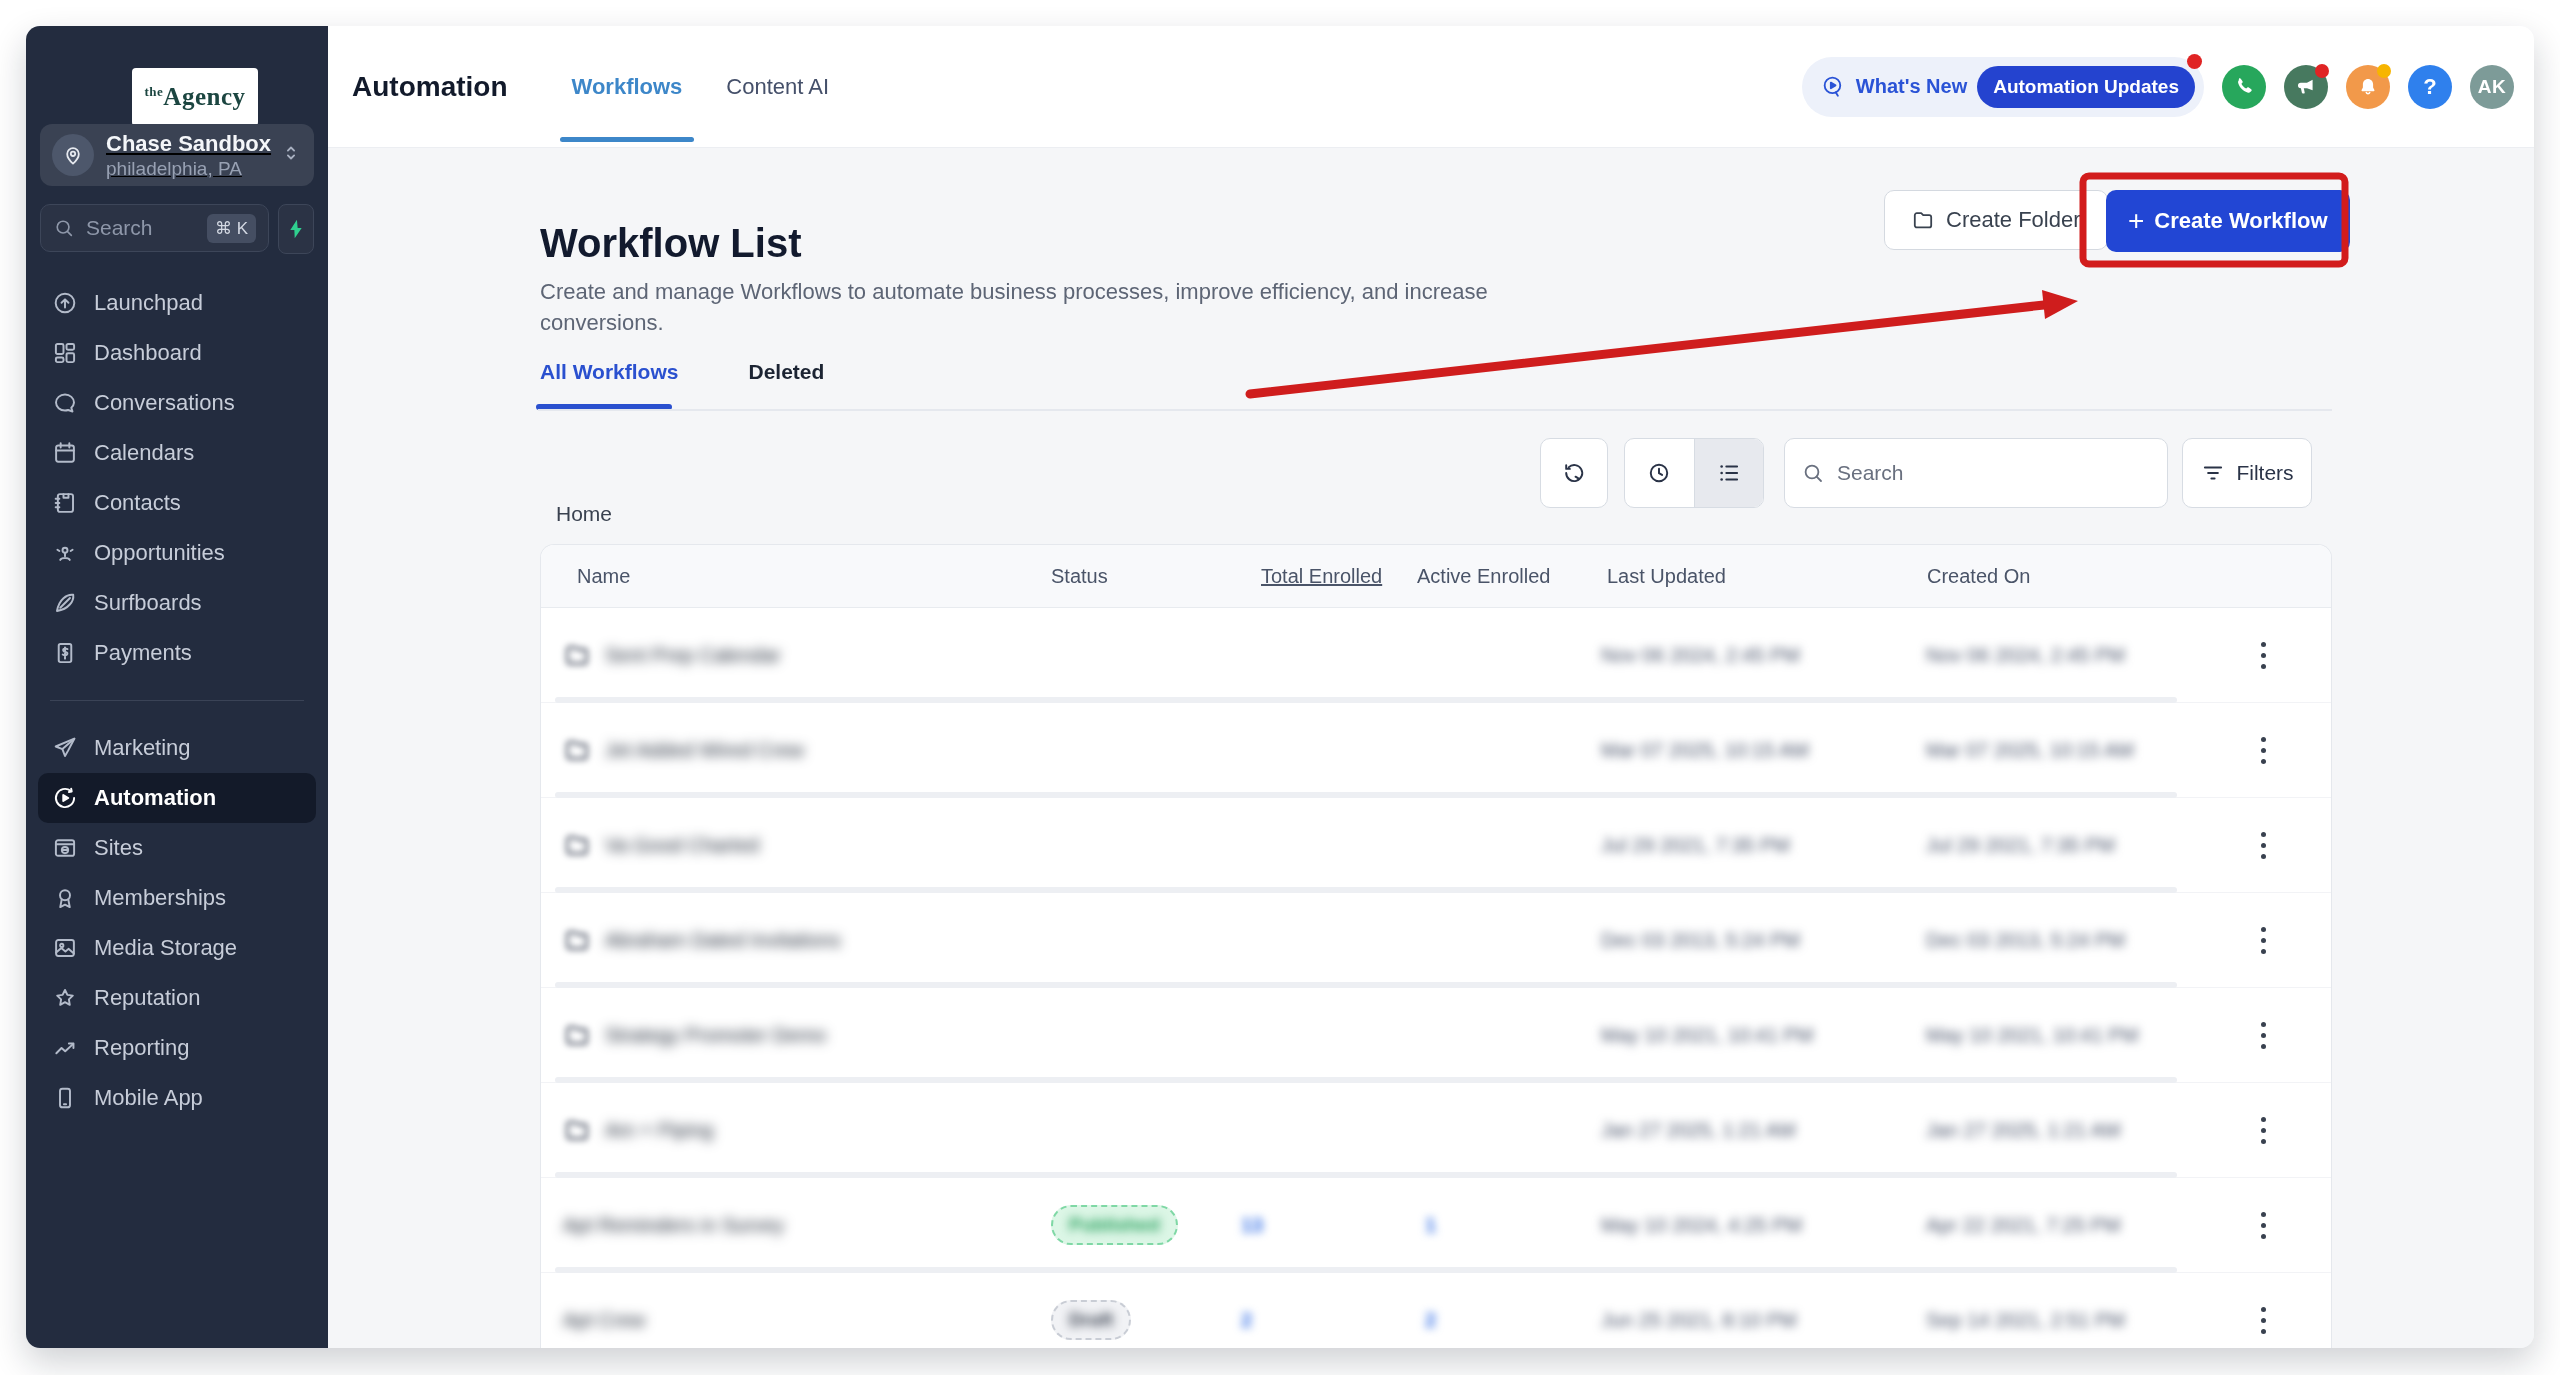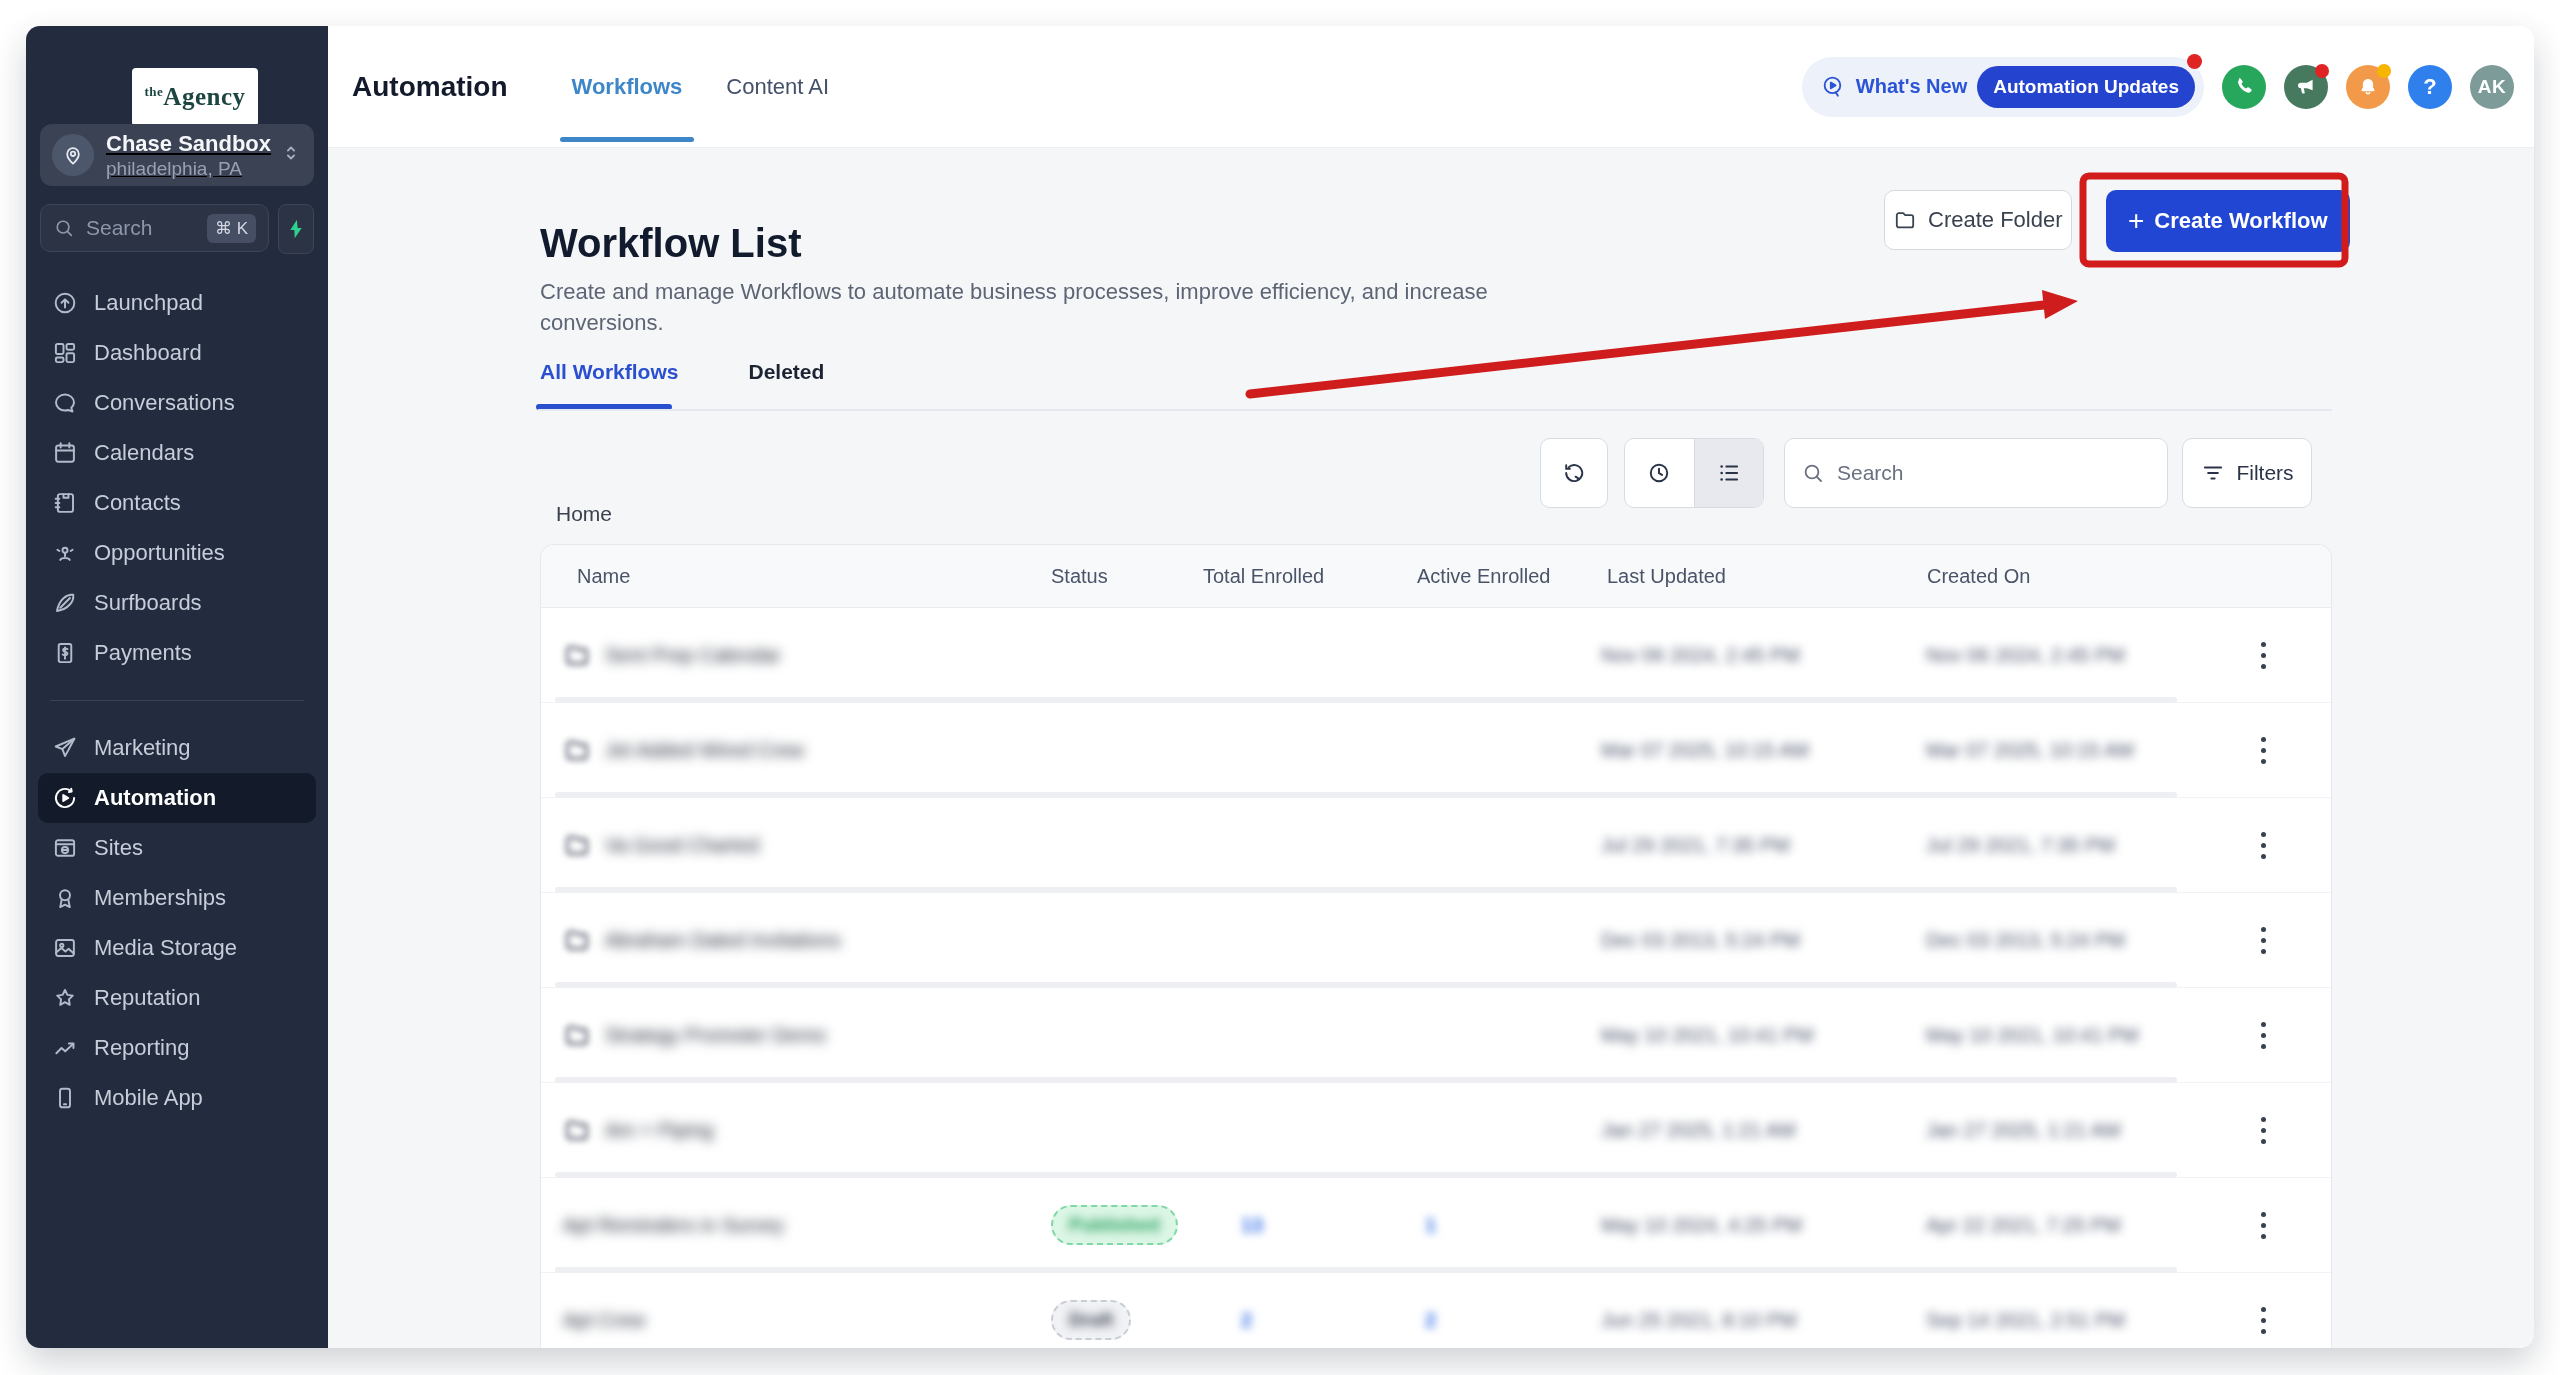--- a/index.html
+++ b/index.html
@@ -70,21 +70,21 @@
   .c-help{background:#2f80ed;font-size:22px;font-weight:700;}
   .c-avatar{background:#7d9b98;font-size:19px;font-weight:700;letter-spacing:.5px;}
 
   .content{flex:1;position:relative;background:#f5f6f8;overflow:hidden;}
 
   .page-title{position:absolute;left:212px;top:46px;font-size:40px;font-weight:700;color:#121a2e;}
   .page-desc{position:absolute;left:212px;top:106px;width:1045px;font-size:22px;line-height:31px;color:#5d6575;}
 
   .btn{display:flex;align-items:center;border-radius:10px;box-sizing:border-box;cursor:pointer;white-space:nowrap;}
   .btn-folder{position:absolute;left:1556px;top:42px;height:60px;background:#fff;border:1.5px solid #d4d9e0;
-              padding:0 8px;gap:11px;font-size:22px;font-weight:500;color:#39424f;}
+              padding:0 26px;gap:11px;font-size:22px;font-weight:500;color:#39424f;}
   .btn-folder svg{width:24px;height:24px;color:#39424f;}
   .btn-workflow{position:absolute;left:1778px;top:42px;height:62px;background:#2246d4;color:#fff;
                 padding:0 22px;gap:10px;font-size:22px;font-weight:600;}
   .plus-glyph{font-size:28px;font-weight:400;line-height:28px;}
 
   .pg-tabs{position:absolute;left:212px;top:212px;display:flex;gap:70px;text-align:right;}
   .pg-tab{font-size:21px;font-weight:700;color:#1c2433;cursor:pointer;}
   .pg-tab.active{color:#2a50cf;}
   .pg-underline{position:absolute;left:208px;top:256px;width:136px;height:6px;border-radius:4px;background:#2a50cf;}
   .pg-tabline{position:absolute;left:210px;top:261px;width:1794px;height:2px;background:#e5e8ee;}
@@ -436,21 +436,21 @@
             </svg>
           <span>Filters</span>
         </div>
 
         <div class="breadcrumb">Home</div>
 
         <div class="card">
           <div class="thead">
               <span class="th" style="left: 36px;">Name</span>
               <span class="th" style="left: 510px;">Status</span>
-              <span class="th" style="left: 662px;">Total Enrolled</span>
+              <span class="th" style="left: 720px; text-decoration: underline;">Total Enrolled</span>
               <span class="th" style="left: 876px;">Active Enrolled</span>
               <span class="th" style="left: 1066px;">Last Updated</span>
               <span class="th" style="left: 1386px;">Created On</span>
             </div>
           <div>
               <div class="row">
                 <span class="cell" style="left:22px">
                   <span class="folder-ic">
                     <svg viewBox="0 0 24 24" fill="none" stroke="currentColor" stroke-width="1.8" stroke-linecap="round" stroke-linejoin="round" width="100%" height="100%">
                       <path d="M3.8 7.2c0-1.1.9-2 2-2h4.4l2 2h6a2 2 0 0 1 2 2v8.2a2 2 0 0 1-2 2H5.8a2 2 0 0 1-2-2V7.2z"></path>

